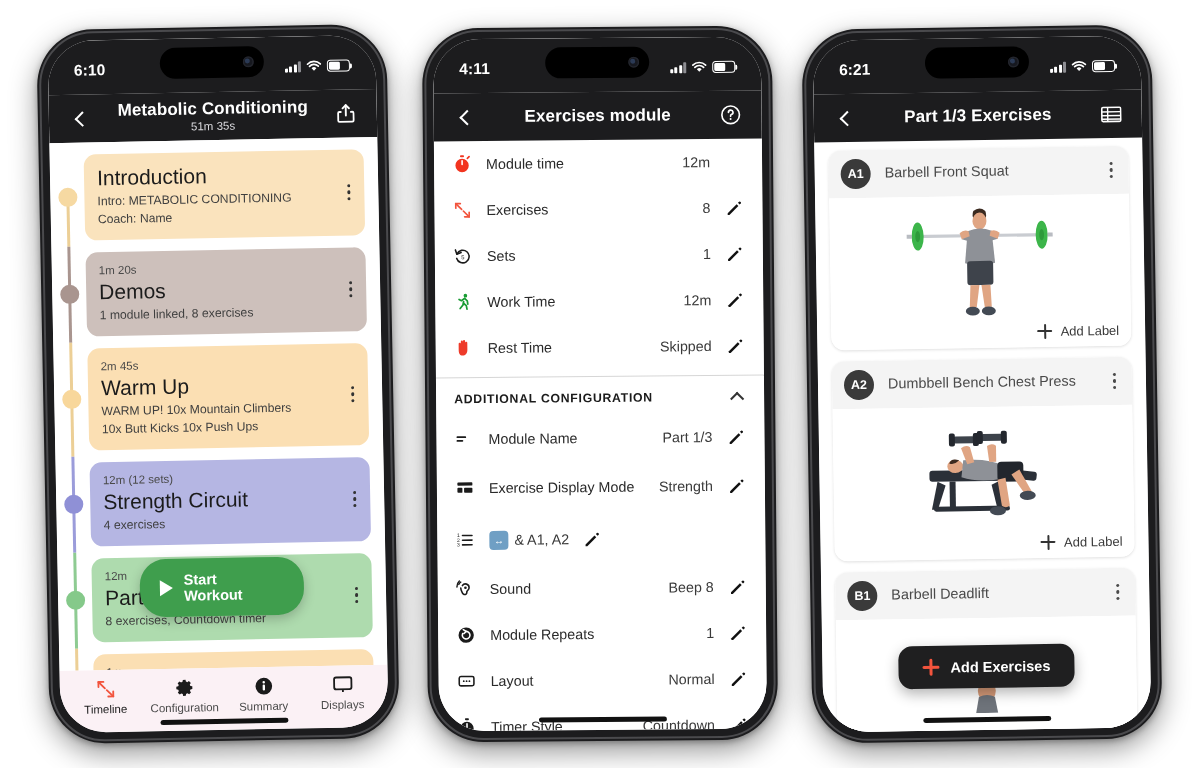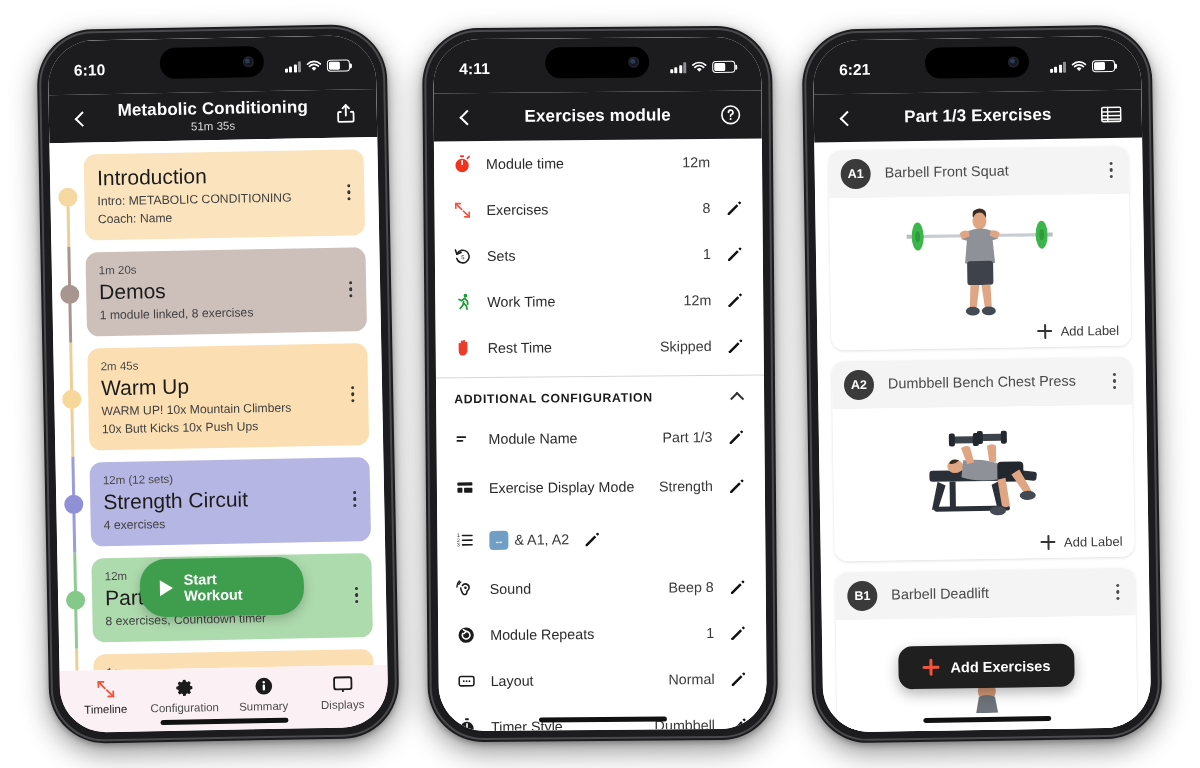--- a/index.html
+++ b/index.html
@@ -657,21 +657,21 @@
             <div class="srow">
               <span class="srow-ico">
                 <svg width="20" height="20" viewBox="0 0 24 24">
                   <rect x="9.6" y="1.4" width="4.8" height="2.2" rx="1" fill="#1b1b1b"></rect>
                   <circle cx="12" cy="13.6" r="8" fill="#1b1b1b"></circle>
                   <rect x="11.1" y="7" width="1.9" height="6.4" rx="0.9" fill="#fff"></rect>
                 </svg>
               </span>
               <span class="srow-label">Timer Style</span>
               <span class="srow-val">
-                <span>Dumbbell</span>
+                <span>Countdown</span>
               </span>
               <span class="pencil">
                 <svg width="19" height="19" viewBox="0 0 24 24">
                   <path d="M4 18.3 L4 20.4 L6.2 20.4 L17.6 9 L15.4 6.8 Z" fill="#111"></path>
                   <path d="M19.3 7.3 L17.1 5.1 L18.5 3.7 A1.1 1.1 0 0 1 20 3.7 L20.7 4.4 A1.1 1.1 0 0 1 20.7 5.9 Z" fill="#111"></path>
                 </svg>
               </span>
             </div>
           </div>
       </div>

